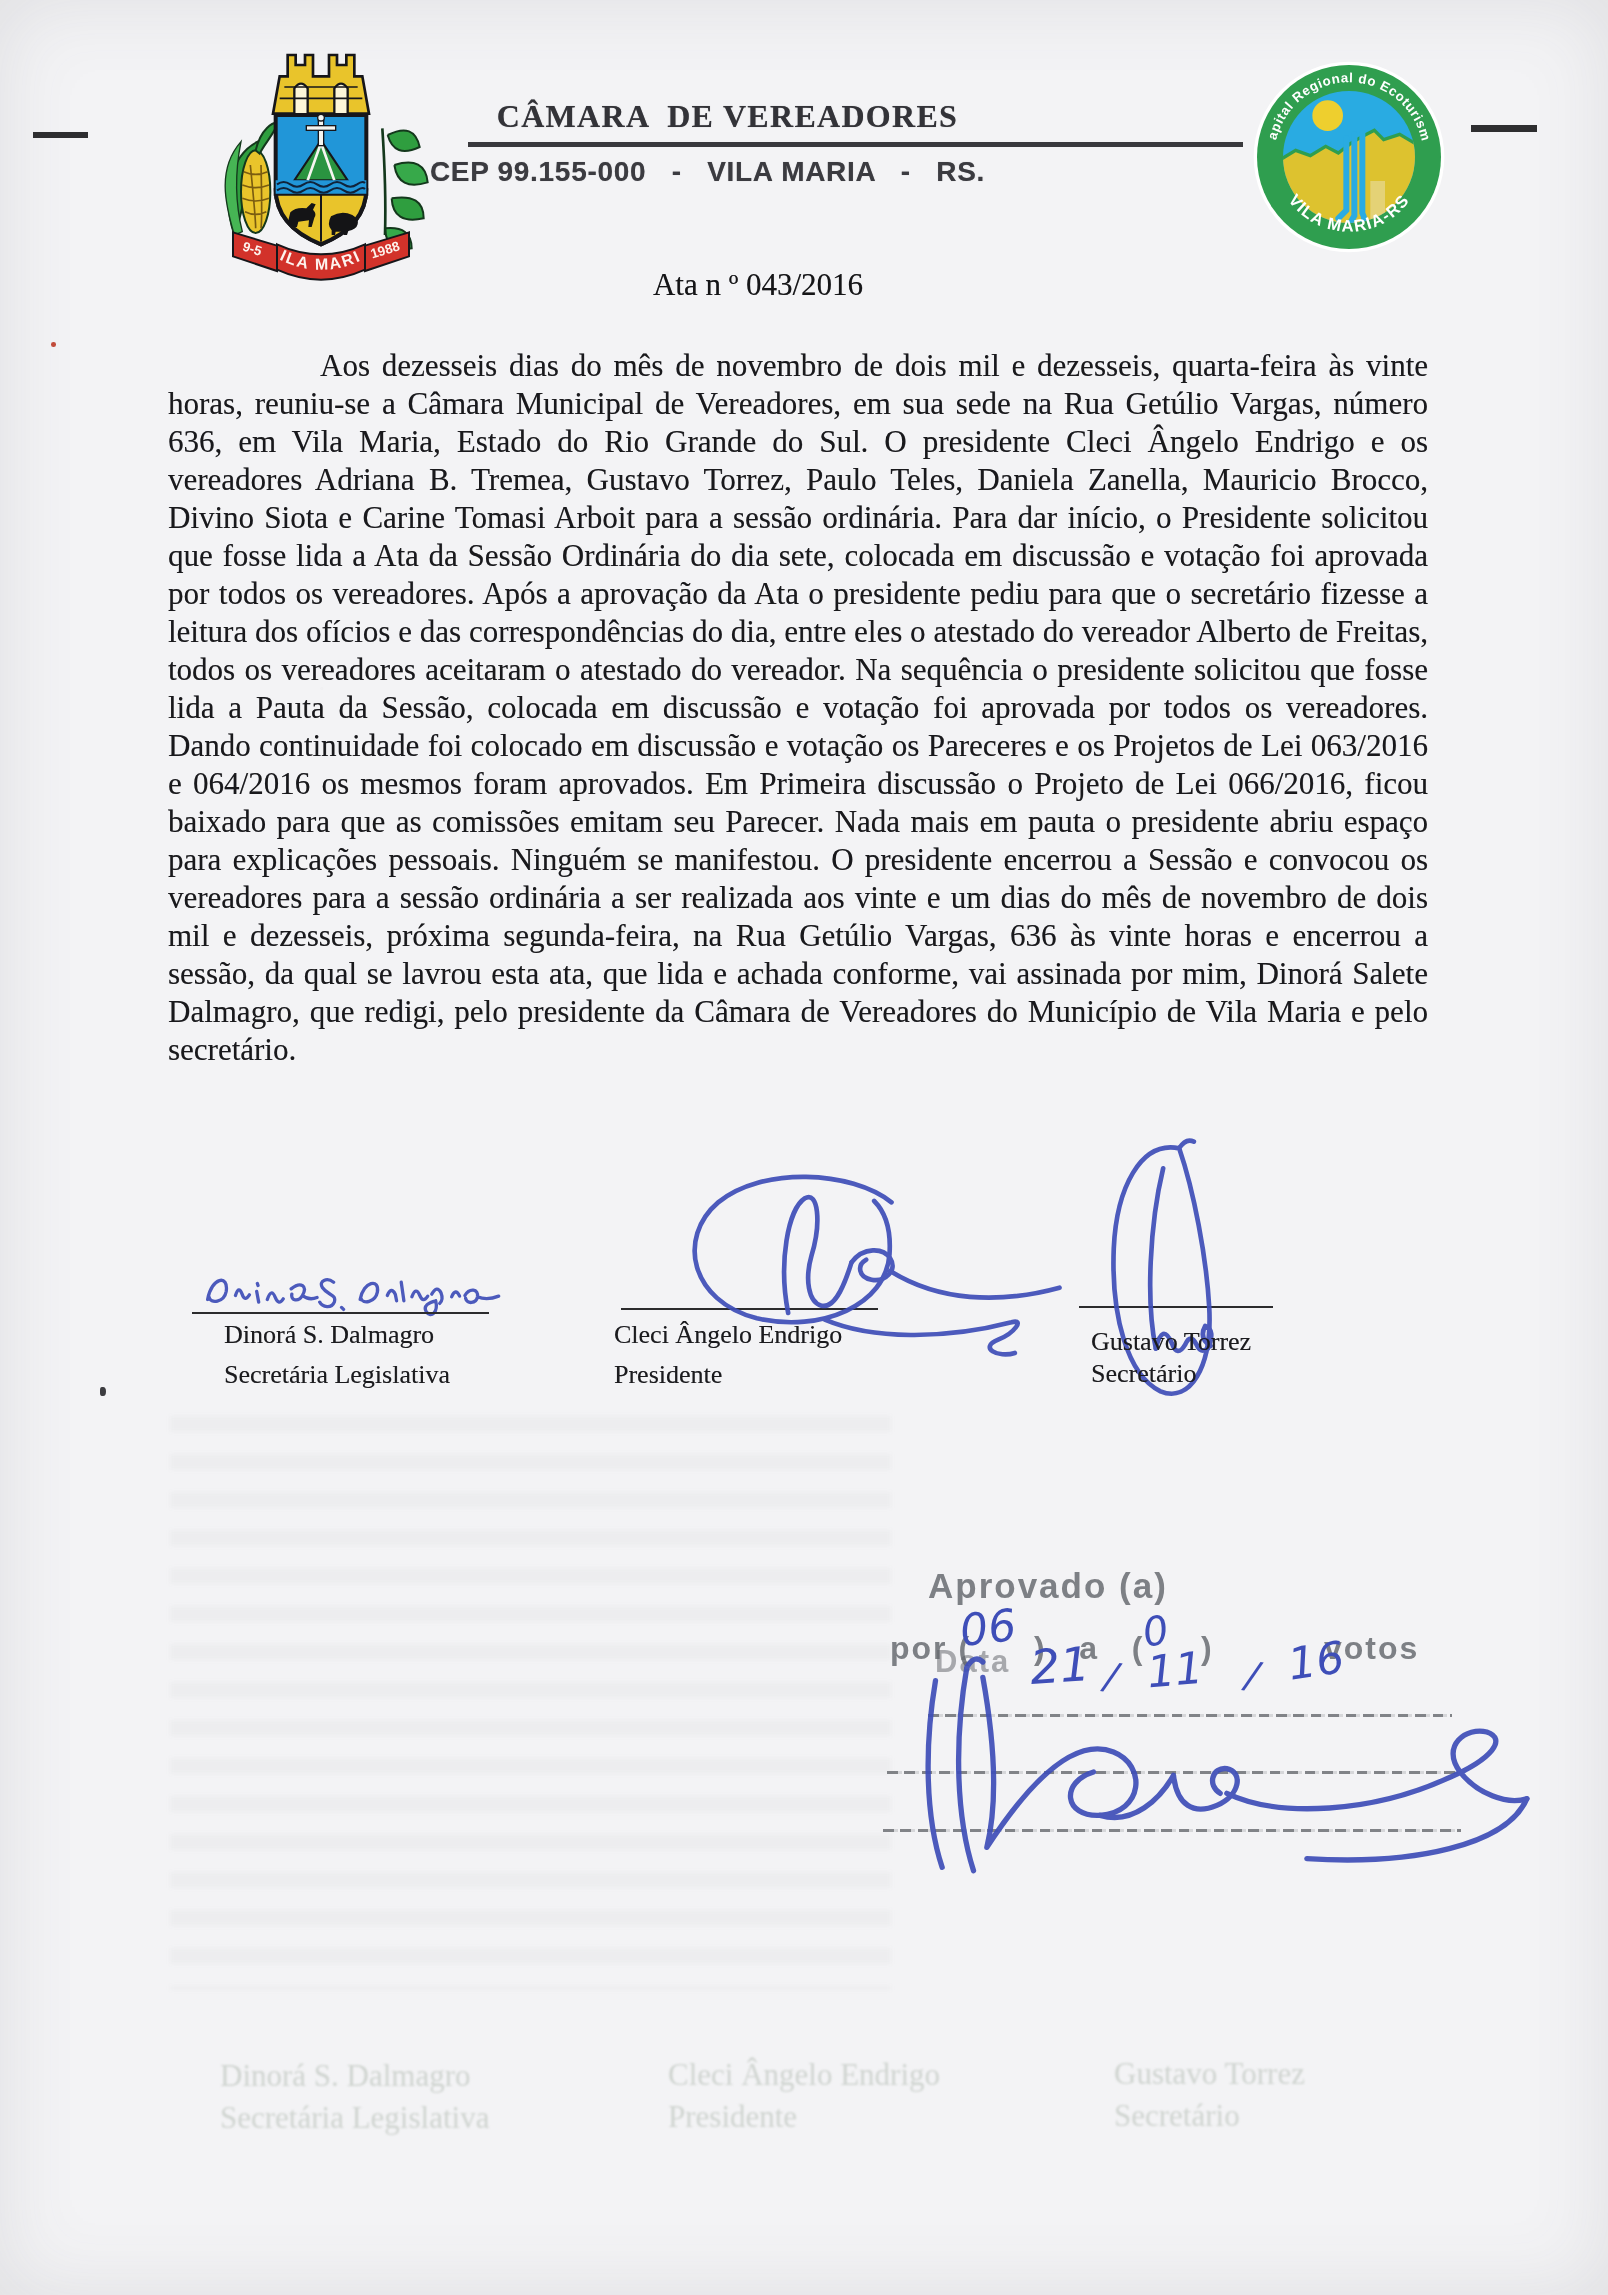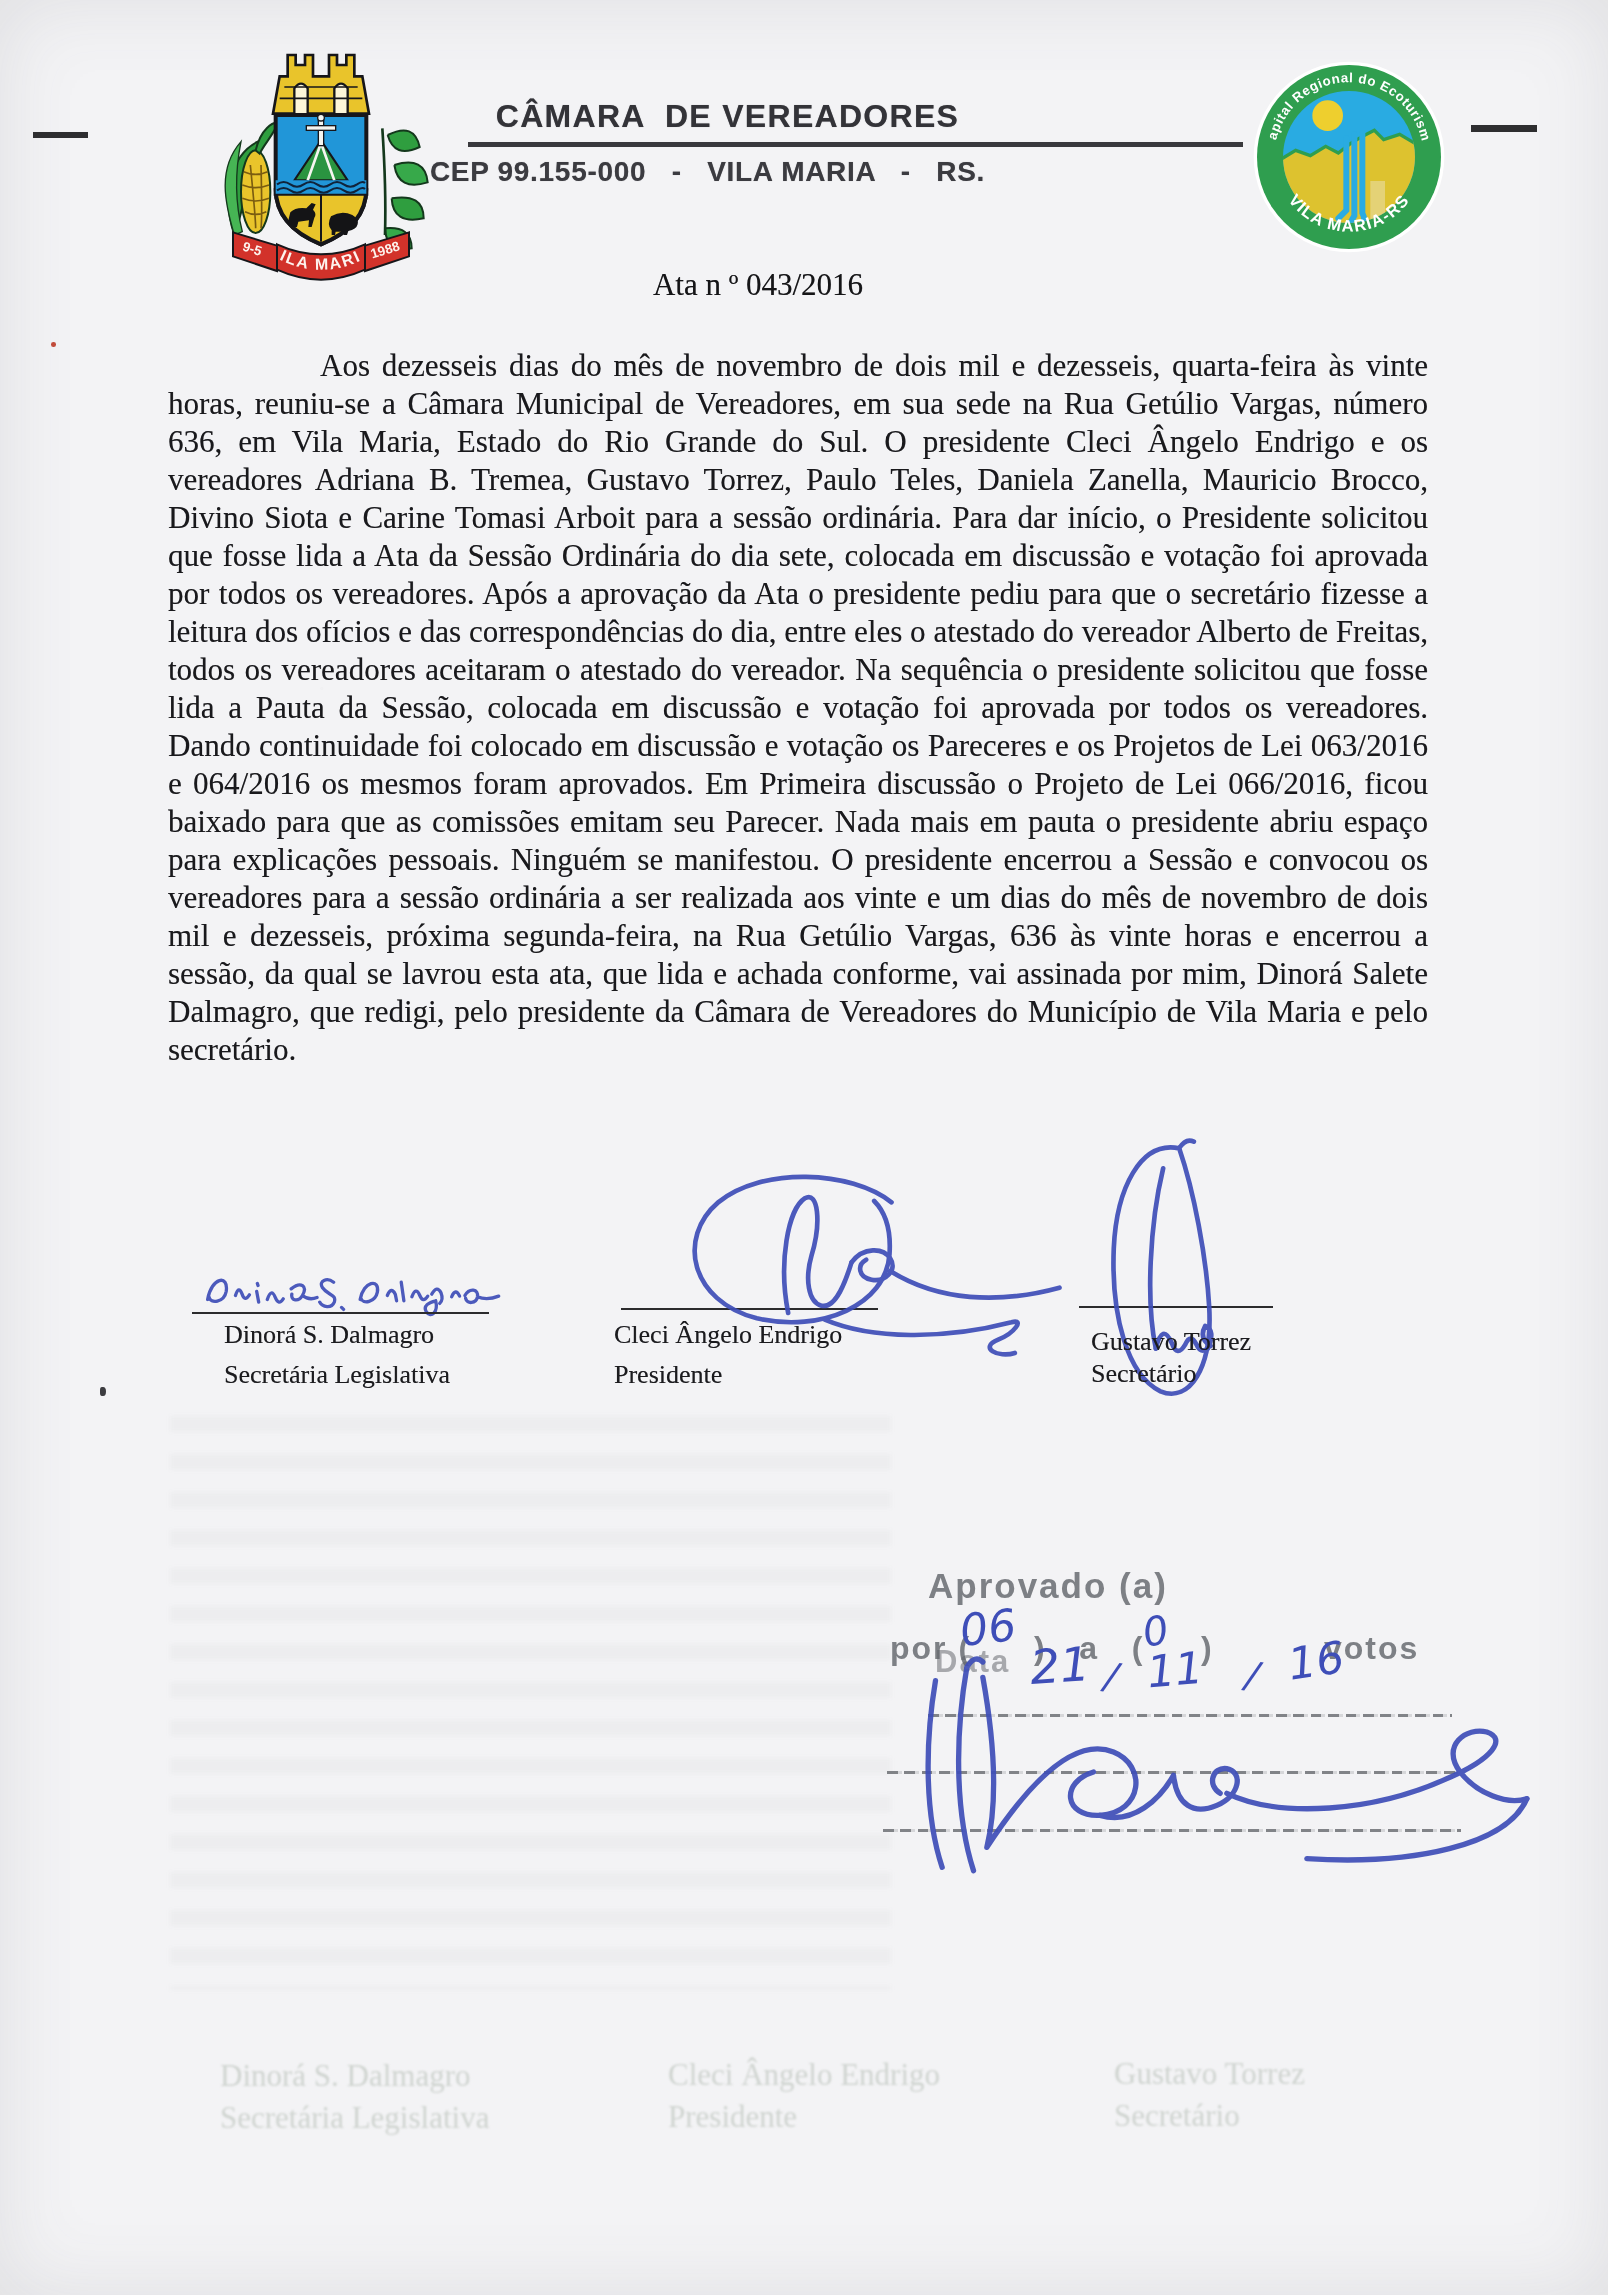--- a/index.html
+++ b/index.html
@@ -12,21 +12,21 @@
     box-shadow: inset 0 0 80px rgba(80,80,90,.12);
     overflow:hidden;
     font-family:"Liberation Serif", serif;
     color:#1c1c1e;
   }
   .abs{position:absolute;}
   
   .dash{background:#2e2e30; height:6px;}
   .hdr-title{
     left:427px; top:98px; width:601px; text-align:center;
-    font-family:Liberation Sans, sans-serif; font-weight:700;
+    font-family:Liberation Serif, serif; font-weight:700;
     font-size:32px; letter-spacing:1.3px; color:#333338; white-space:pre;
     text-shadow:0 0 0.7px rgba(40,40,45,.55);
   }
   .hdr-line{left:468px; top:142px; width:775px; height:5.3px; background:#39393d;}
   .hdr-sub{
     left:407px; top:156px; width:601px; text-align:center;
     font-family:"Liberation Sans", sans-serif; font-weight:700;
     font-size:28px; letter-spacing:0.7px; color:#3b3b40; white-space:pre;
     text-shadow:0 0 0.7px rgba(40,40,45,.5);
   }

